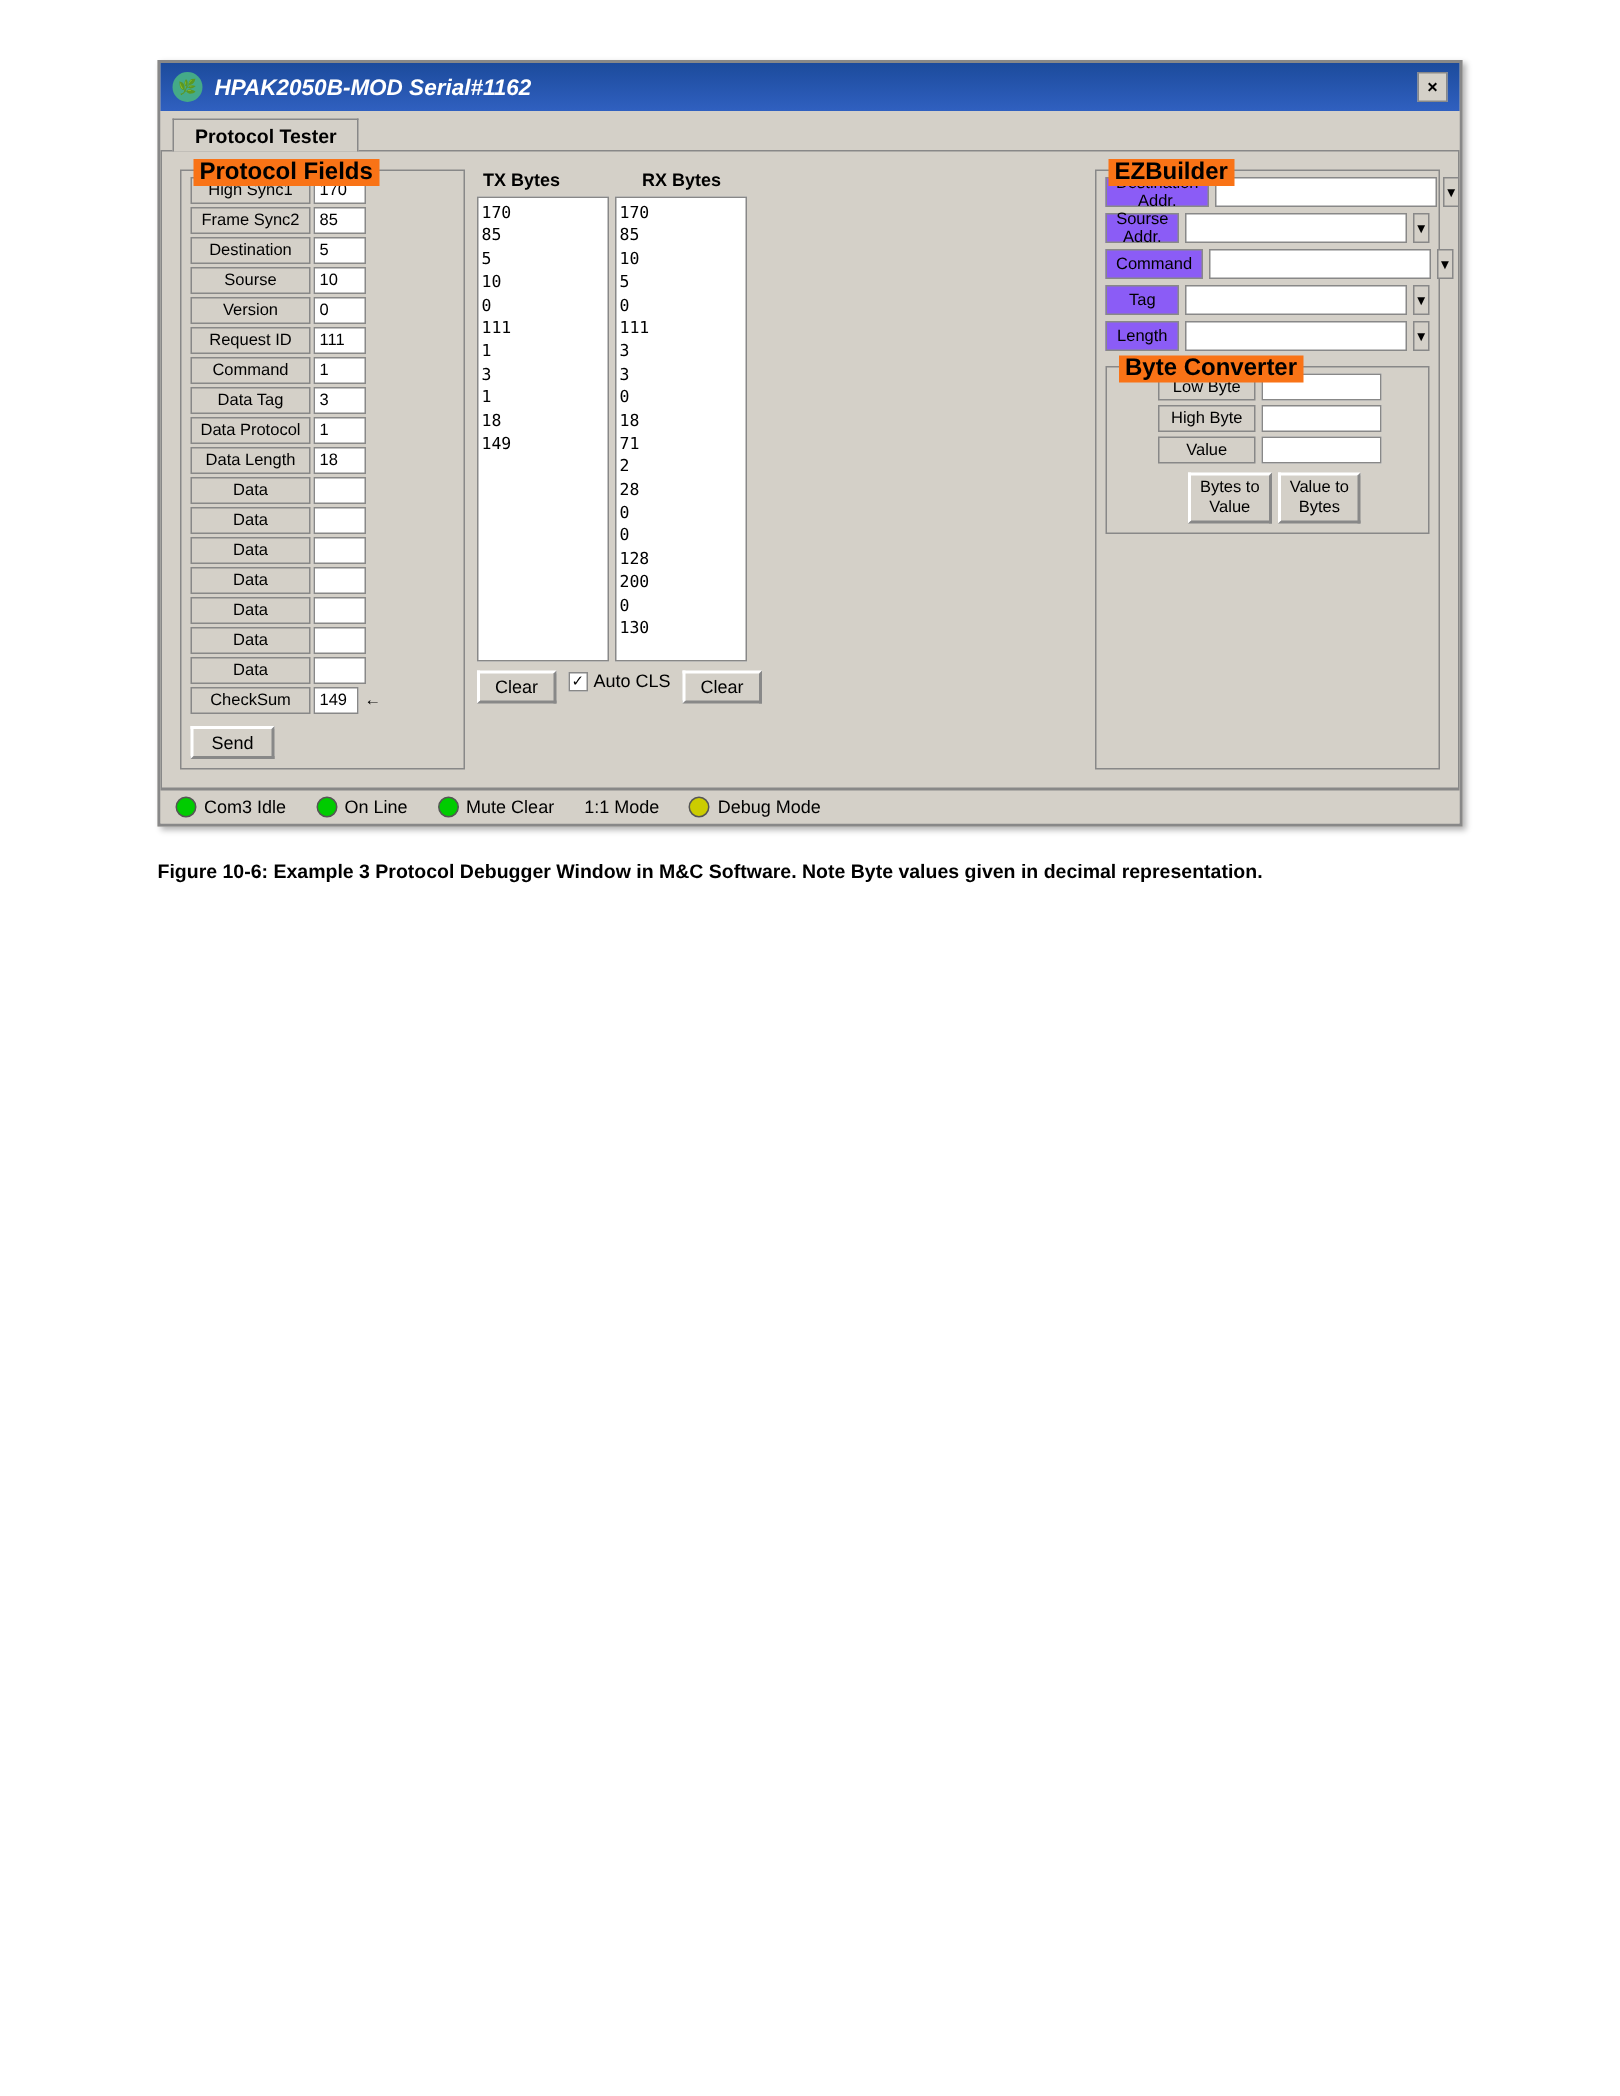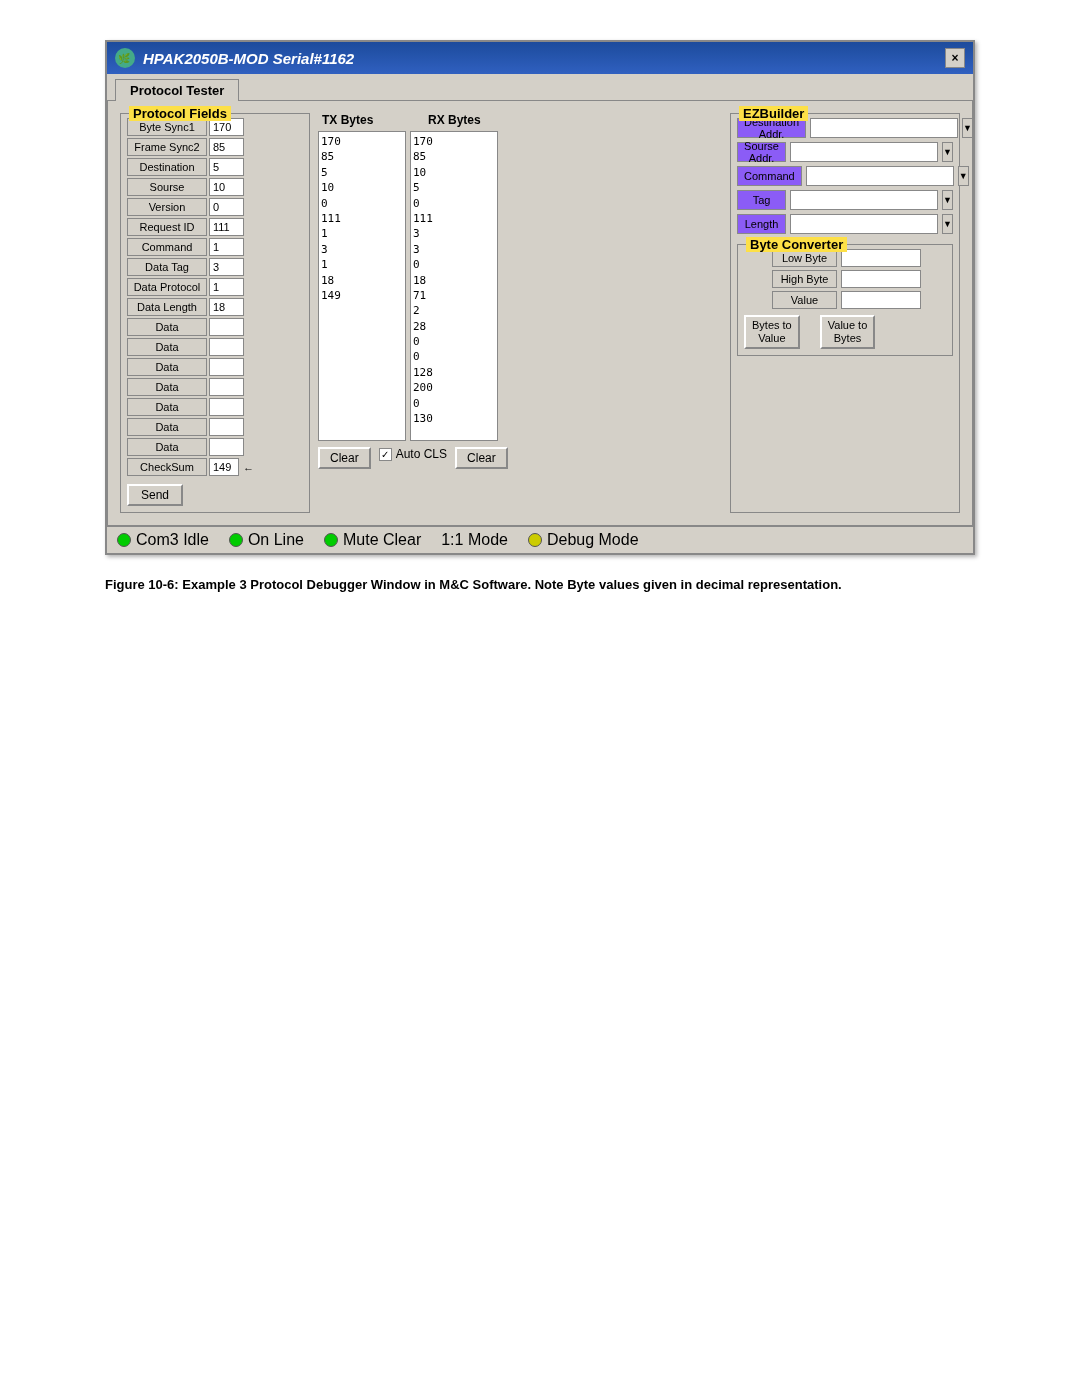--- a/index.html
+++ b/index.html
@@ -116,23 +116,23 @@
     .group-box {
       border: 1px solid #888;
       padding: 4px 6px 6px;
       position: relative;
       background: #d4d0c8;
     }
     .group-label {
       position: absolute;
       top: -8px;
       left: 8px;
-      background: #fde047;
+      background: #f97316;
       padding: 0 4px;
-      font-size: 13px;
+      font-size: 16px;
       font-weight: bold;
     }
 
     .protocol-fields {
       width: 190px;
       flex-shrink: 0;
     }
 
     .field-row {
       display: flex;
@@ -301,22 +301,23 @@
     .bc-input {
       border: 1px solid #888;
       background: #fff;
       width: 80px;
       height: 18px;
       font-size: 11px;
       padding: 1px 2px;
     }
     .bc-buttons {
       display: flex;
-      gap: 20px;
+      gap: 4px;
       margin-top: 6px;
+      margin-left: 48px;
     }
     .bc-btn {
       border: 2px solid;
       border-color: #fff #888 #888 #fff;
       background: #d4d0c8;
       padding: 2px 6px;
       font-size: 11px;
       cursor: pointer;
       text-align: center;
       line-height: 1.2;
@@ -336,21 +337,21 @@
     }
 
     
     .status-bar {
       display: flex;
       align-items: center;
       border-top: 1px solid #888;
       padding: 4px 10px;
       background: #d4d0c8;
       gap: 20px;
-      font-size: 16px;
+      font-size: 12px;
     }
     .status-item {
       display: flex;
       align-items: center;
       gap: 5px;
     }
     .status-dot {
       width: 14px;
       height: 14px;
       border-radius: 50%;
@@ -402,21 +403,21 @@
       <div class="tab">Protocol Tester</div>
     </div>
 
     <div class="main-content">
       <div class="tester-body">
 
         <div class="group-box protocol-fields">
           <span class="group-label">Protocol Fields</span>
 
           <div class="field-row">
-            <div class="field-label">Byte Sync1</div>
+            <div class="field-label">High Sync1</div>
             <input class="field-value" value="170" readonly="" style="">
           </div>
 
           <div class="field-row">
             <div class="field-label">Frame Sync2</div>
             <input class="field-value" value="85" readonly="" style="">
           </div>
 
           <div class="field-row">
             <div class="field-label">Destination</div>

